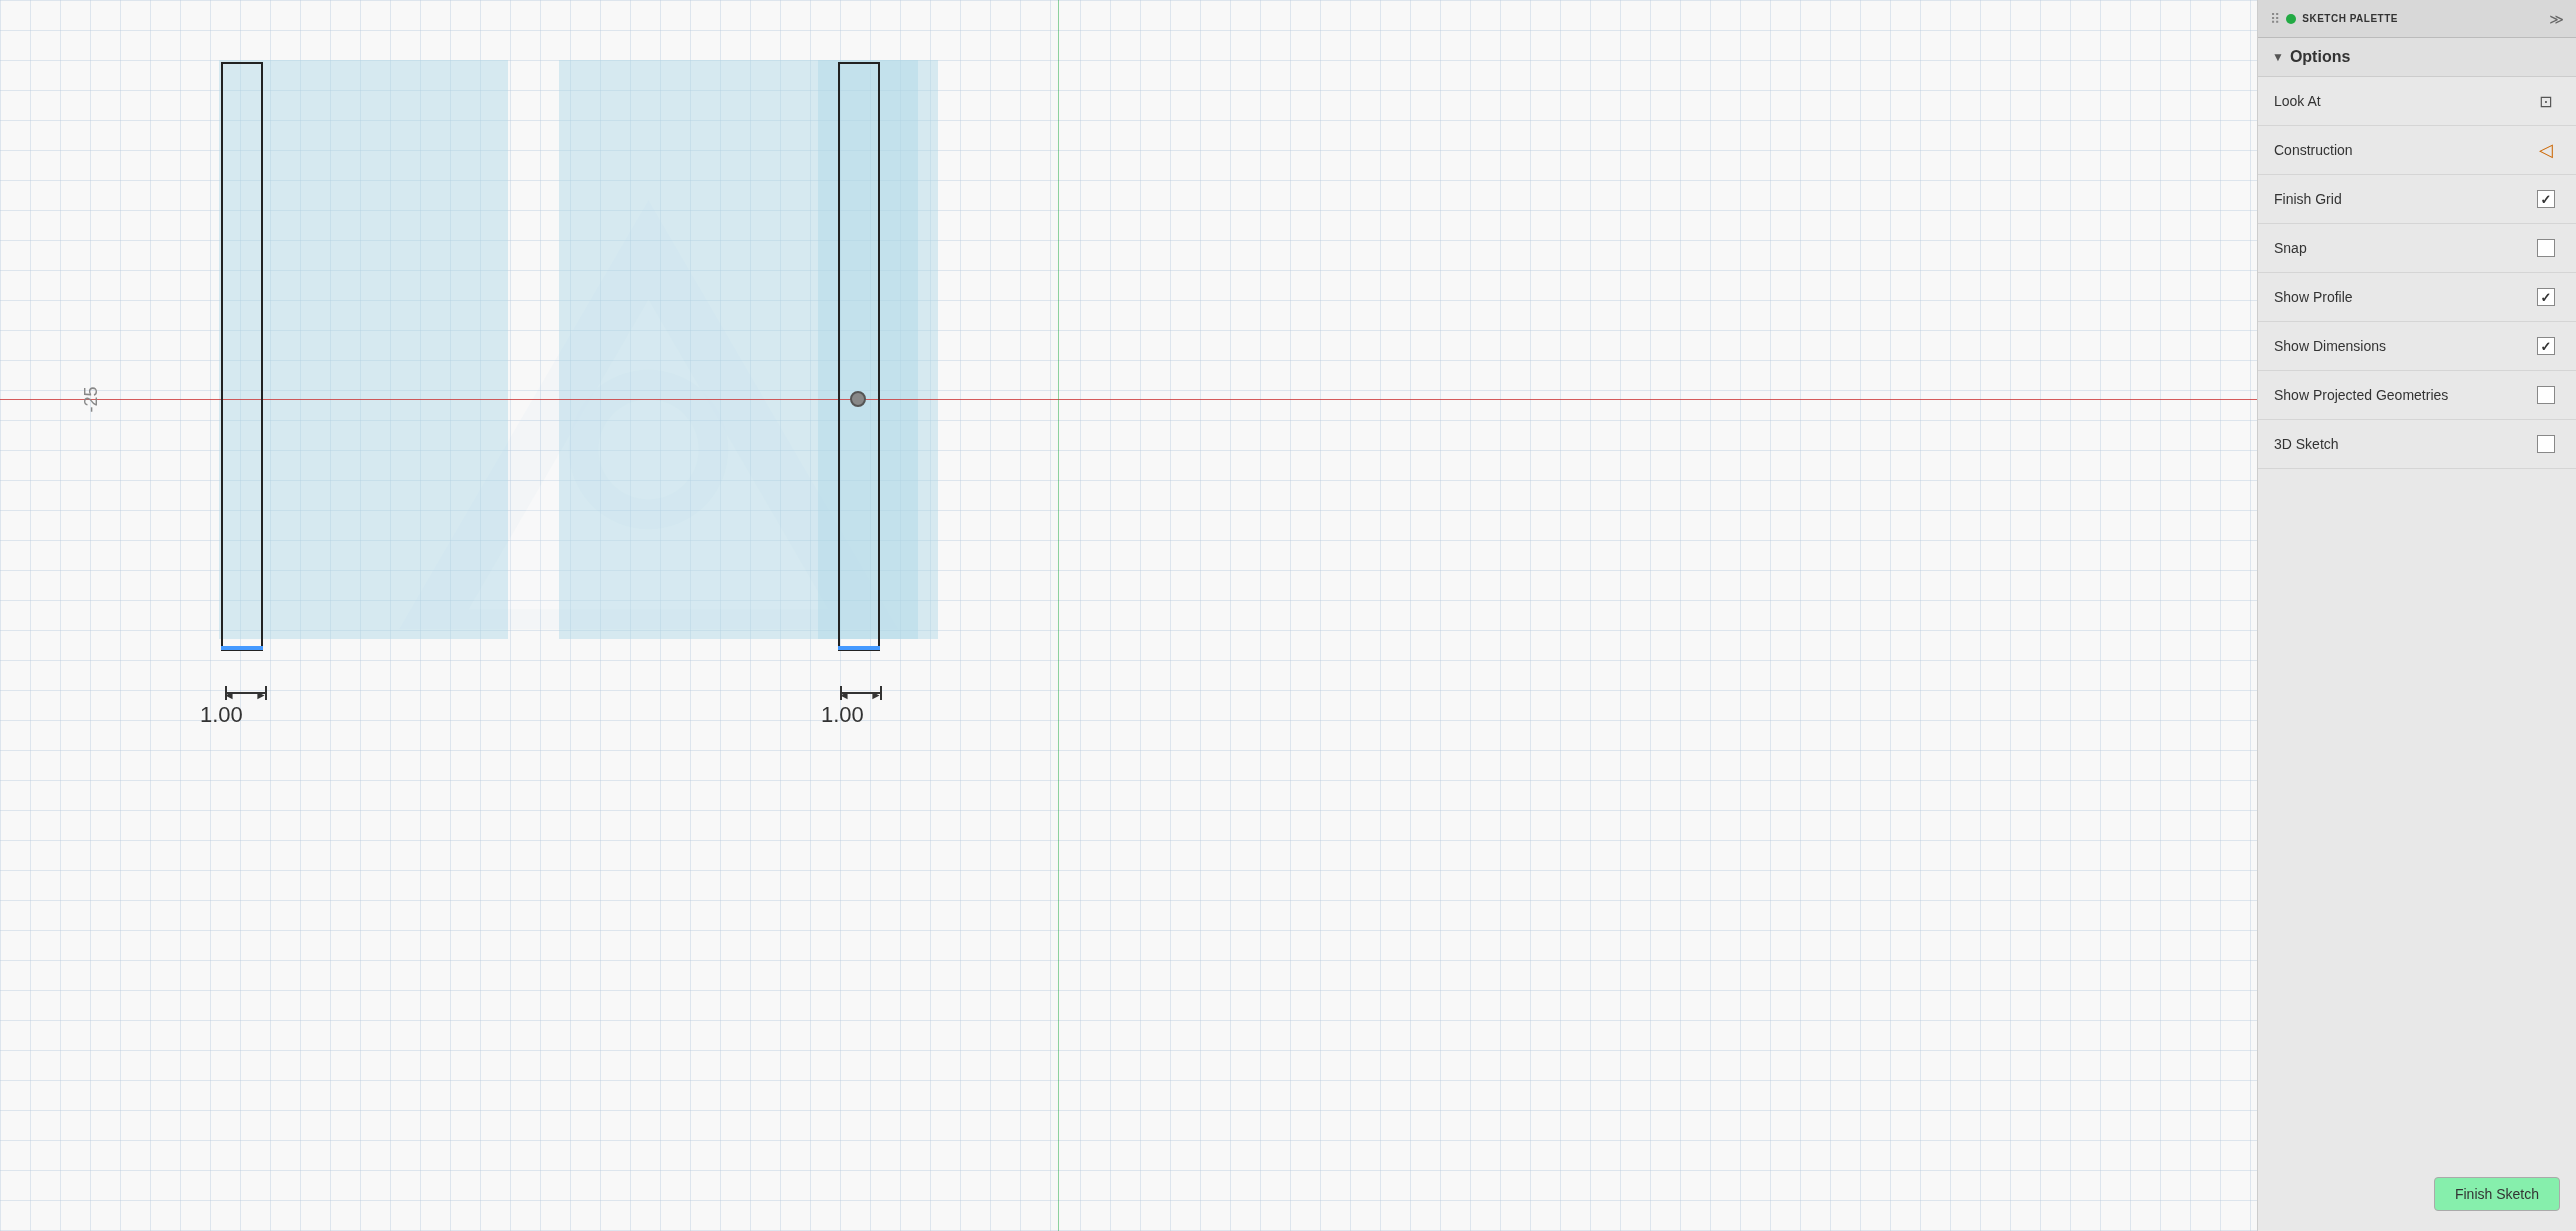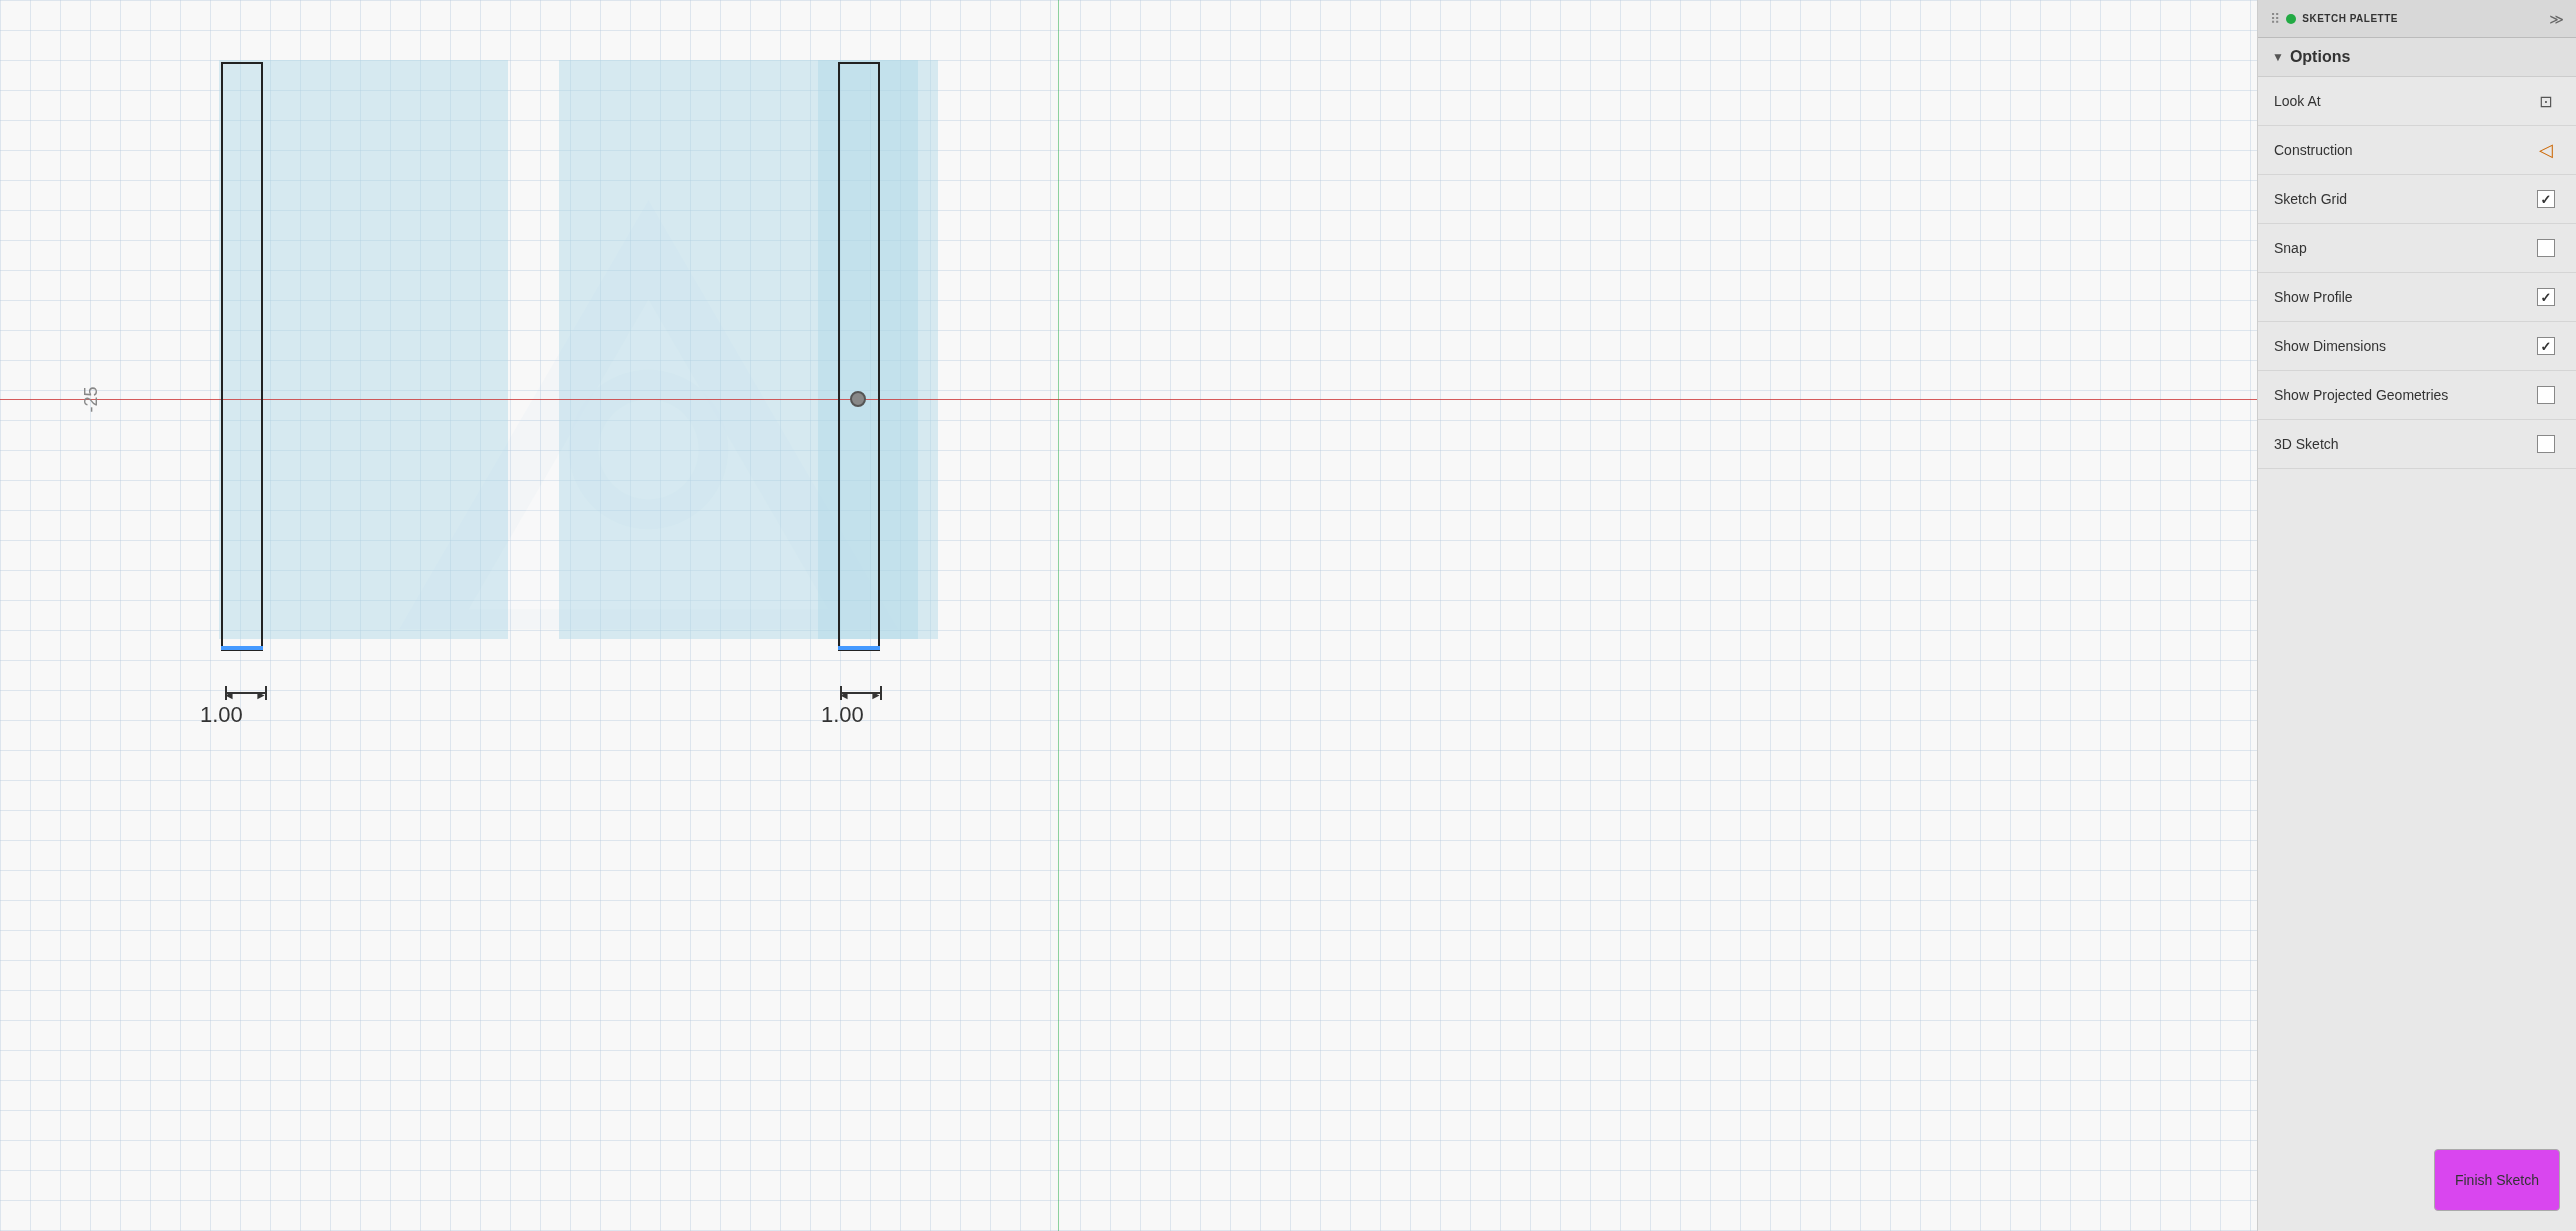--- a/index.html
+++ b/index.html
@@ -236,22 +236,22 @@
     .lookat-icon {
       font-size: 16px;
       color: #555;
     }
 
     
     .finish-sketch-btn {
       position: absolute;
       bottom: 20px;
       right: 16px;
-      padding: 22px 20px;
-      background: #d946ef;
+      padding: 8px 20px;
+      background: #86efac;
       border: 1.5px solid #aaa;
       border-radius: 4px;
       font-size: 14px;
       color: #333;
       cursor: pointer;
       font-family: -apple-system, BlinkMacSystemFont, 'Segoe UI', sans-serif;
     }
   </style>
 </head>
 <body>
@@ -343,21 +343,21 @@
     </div>
 
     <div class="option-row">
       <span class="option-label">Construction</span>
       <div class="option-control">
         <span class="construction-icon">◁</span>
       </div>
     </div>
 
     <div class="option-row">
-      <span class="option-label">Sketch Grid</span>
+      <span class="option-label">Finish Grid</span>
       <div class="option-control">
         <div class="checkbox checked"></div>
       </div>
     </div>
 
     <div class="option-row">
       <span class="option-label">Snap</span>
       <div class="option-control">
         <div class="checkbox"></div>
       </div>

